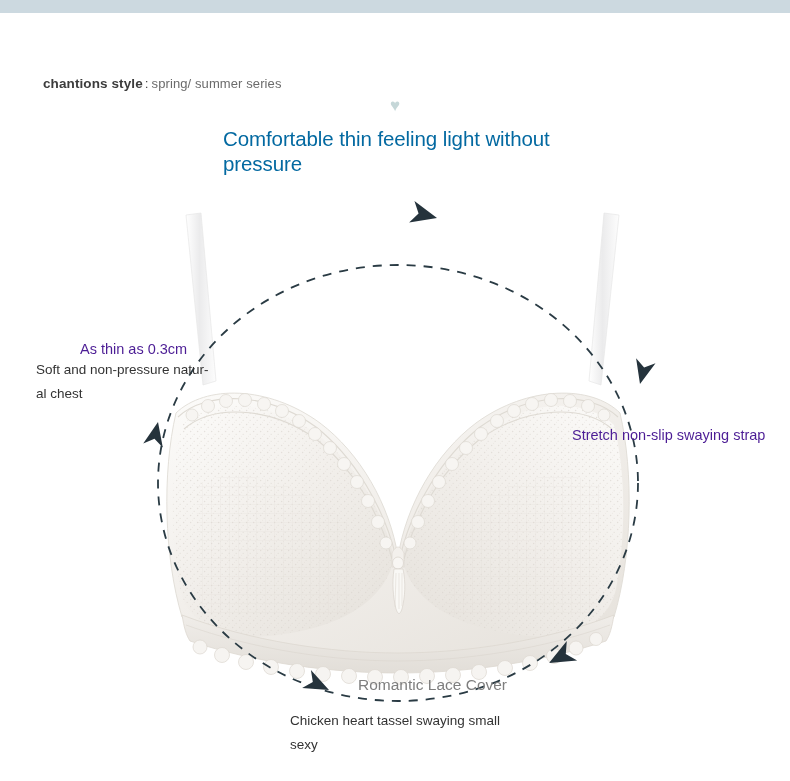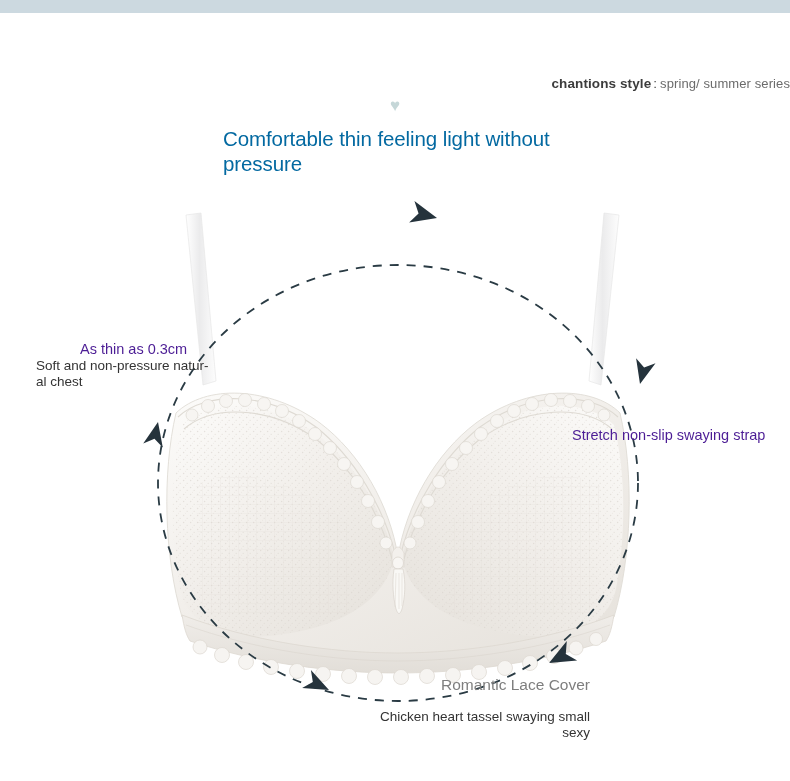--- a/index.html
+++ b/index.html
@@ -27,22 +27,23 @@
     width: 790px;
     height: 13px;
     background: #ccd9e0;
   }
 
   
   .brand-line {
     position: absolute;
     left: 0; top: 74px;
     width: 790px;
-    text-align: right;
+    text-align: left;
     white-space: nowrap;
+    padding-left: 43px;
   }
   .brand-name {
     font-family: "Liberation Sans", sans-serif;
     font-size: 13.5px;
     font-weight: bold;
     color: #3c3c3c;
     letter-spacing: 0.1px;
   }
   .brand-colon {
     font-size: 13.5px;
@@ -94,32 +95,32 @@
     font-family: "Liberation Sans", sans-serif;
     font-size: 14.5px;
     line-height: 18px;
     color: #4c1d95;
     white-space: nowrap;
   }
   .callout .title.muted { color: #7e7e7e; font-size: 15.5px; }
   .callout .sub {
     font-family: "Liberation Sans", sans-serif;
     font-size: 13.5px;
-    line-height: 16px;
+    line-height: 24px;
     color: #333333;
   }
 
   #callout-thin      { left: 36px;  top: 340px; width: 215px; }
   #callout-thin .title { padding-left: 44px; }
 
   #callout-strap     { left: 570px; top: 426px; width: 220px; }
   #callout-strap .title { padding-left: 2px; white-space: normal; }
   #callout-strap .sub   { margin-top: 1px; }
 
-  #callout-lace      { left: 290px; top: 676px; width: 300px; text-align: right; }
+  #callout-lace      { left: 290px; top: 676px; width: 300px; }
   #callout-lace .title { padding-left: 68px; }
   #callout-lace .sub   { margin-top: 15px; }
 </style>
 </head>
 <body>
 
 <div id="page">
 
   <div class="top-band"></div>
 

